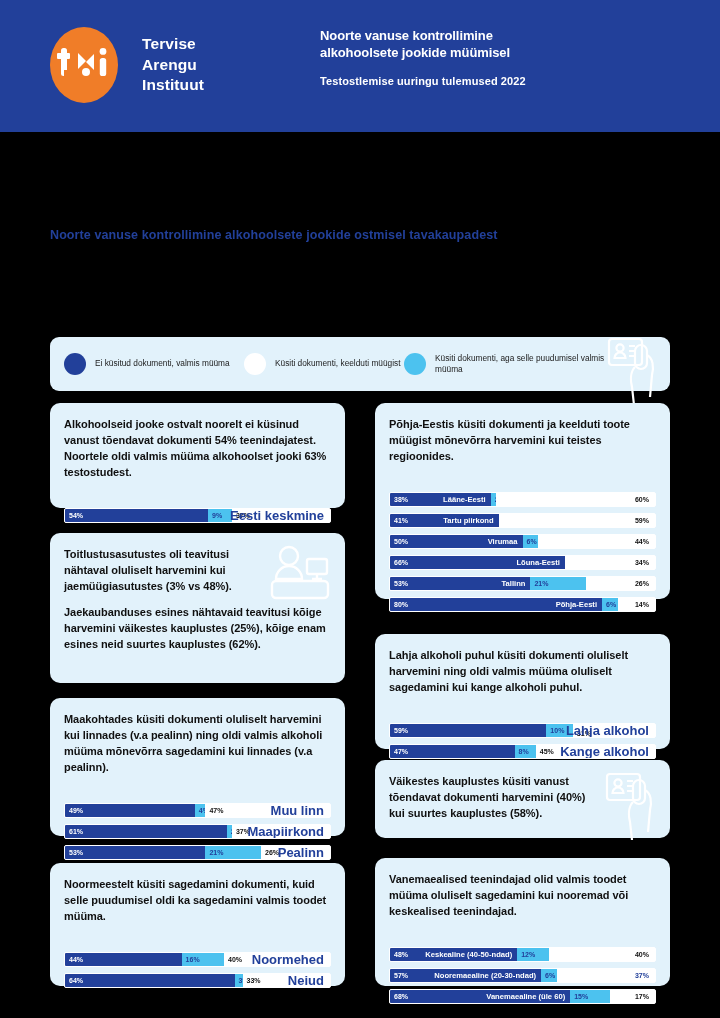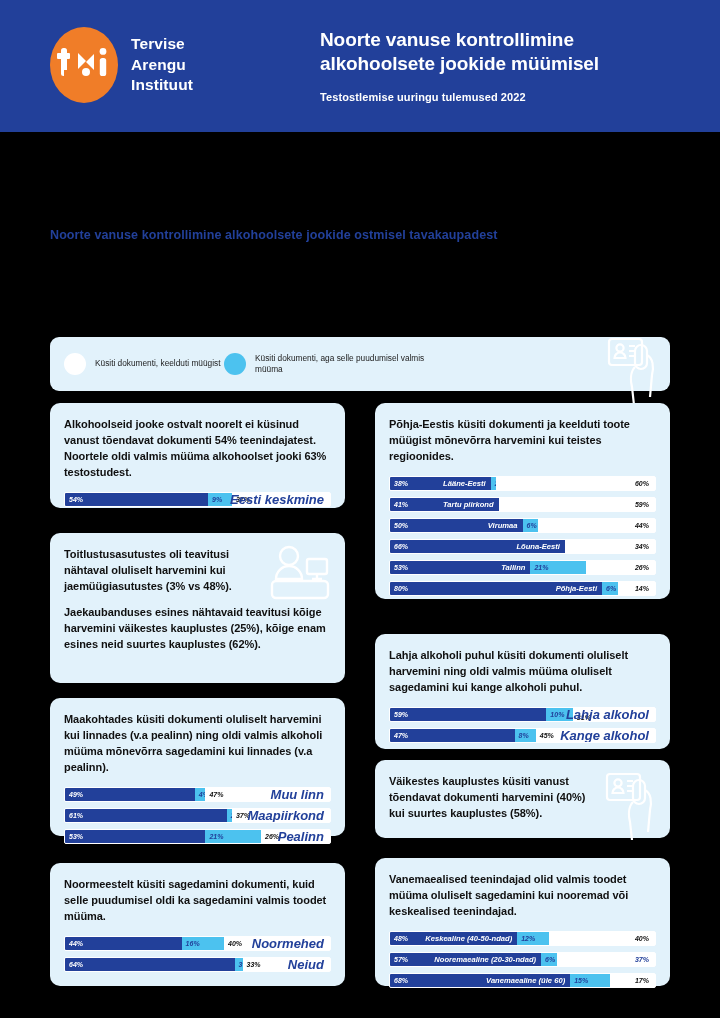--- a/index.html
+++ b/index.html
@@ -9,35 +9,35 @@
     font-family: "Liberation Sans", sans-serif;
     overflow: hidden;
   }
   #page { position: relative; width: 720px; height: 1018px; background: #000000; }
 
   
   .header {
     position: absolute; left: 0; top: 0; width: 720px; height: 132px;
     background: #22409a;
   }
-  .logo-wrap { position: absolute; left: 50px; top: 27px; display: flex; align-items: center; gap: 13px; }
+  .logo-wrap { position: absolute; left: 50px; top: 27px; display: flex; align-items: center; gap: 24px; }
   .logo-circle {
     width: 68px; height: 76px; border-radius: 50%;
     background: #f07d28; position: relative; flex: none;
   }
   .logo-mark {
     position: absolute; inset: 0; display: flex; align-items: center; justify-content: center;
   }
   .logo-words {
     color: #ffffff; font-size: 15.5px; font-weight: bold; line-height: 1.32;
     letter-spacing: .1px;
   }
   .title-block { position: absolute; left: 320px; top: 28px; width: 380px; }
   .main-title {
-    color: #ffffff; font-size: 19px; font-weight: bold; line-height: 1.28; letter-spacing: -.1px;
+    color: #ffffff; font-size: 13px; font-weight: bold; line-height: 1.28; letter-spacing: -.1px;
   }
   .sub-title {
     color: #ffffff; font-size: 11px; font-weight: bold; margin-top: 14px; letter-spacing: .1px;
   }
 
   
   .section-title {
     position: absolute; left: 50px; top: 228px;
     color: #22409a; font-size: 12.5px; font-weight: bold; letter-spacing: .1px;
   }
@@ -63,21 +63,21 @@
     position: absolute; background: #e2f2fb; border-radius: 10px;
     padding: 14px 14px 12px 14px; overflow: visible;
   }
   .card-text {
     font-size: 11px; font-weight: bold; line-height: 1.45; color: #101010;
     letter-spacing: -.05px; white-space: pre-line;
   }
   .card-text + .card-text { margin-top: 10px; }
 
   
-  .bars { margin-top: 11px; display: flex; flex-direction: column; gap: 6px; font-style: italic; }
+  .bars { margin-top: 27px; display: flex; flex-direction: column; gap: 6px; }
   .bar-row {
     position: relative; height: 15px; width: 100%;
     background: #ffffff; border: 1px solid #ffffff; border-radius: 2px;
     display: flex; overflow: hidden;
   }
   .seg { height: 100%; display: flex; align-items: center; position: relative; }
   .seg-a { background: #22409a; }
   .seg-b { background: #4cc2ef; }
   .seg-c { background: #ffffff; }
   .seg-val {
@@ -133,20 +133,25 @@
         <div>Noorte vanuse kontrollimine</div>
         <div>alkohoolsete jookide müümisel</div>
       </div>
       <div class="sub-title">Testostlemise uuringu tulemused 2022</div>
     </div>
   </div>
 
   <div class="section-title">Noorte vanuse kontrollimine alkohoolsete jookide ostmisel tavakaupadest</div>
 
   <div class="legend">
+    <div class="legend-item i0">
+      <span class="legend-dot" style="background:#22409a"></span>
+      <span class="legend-text">Ei küsitud dokumenti,
+valmis müüma</span>
+    </div>
     <div class="legend-item i2">
       <span class="legend-dot" style="background:#ffffff"></span>
       <span class="legend-text">Küsiti dokumenti,
 keelduti müügist</span>
     </div>
     <div class="legend-item i1">
       <span class="legend-dot" style="background:#4cc2ef"></span>
       <span class="legend-text">Küsiti dokumenti, aga selle
 puudumisel valmis müüma</span>
     </div>

